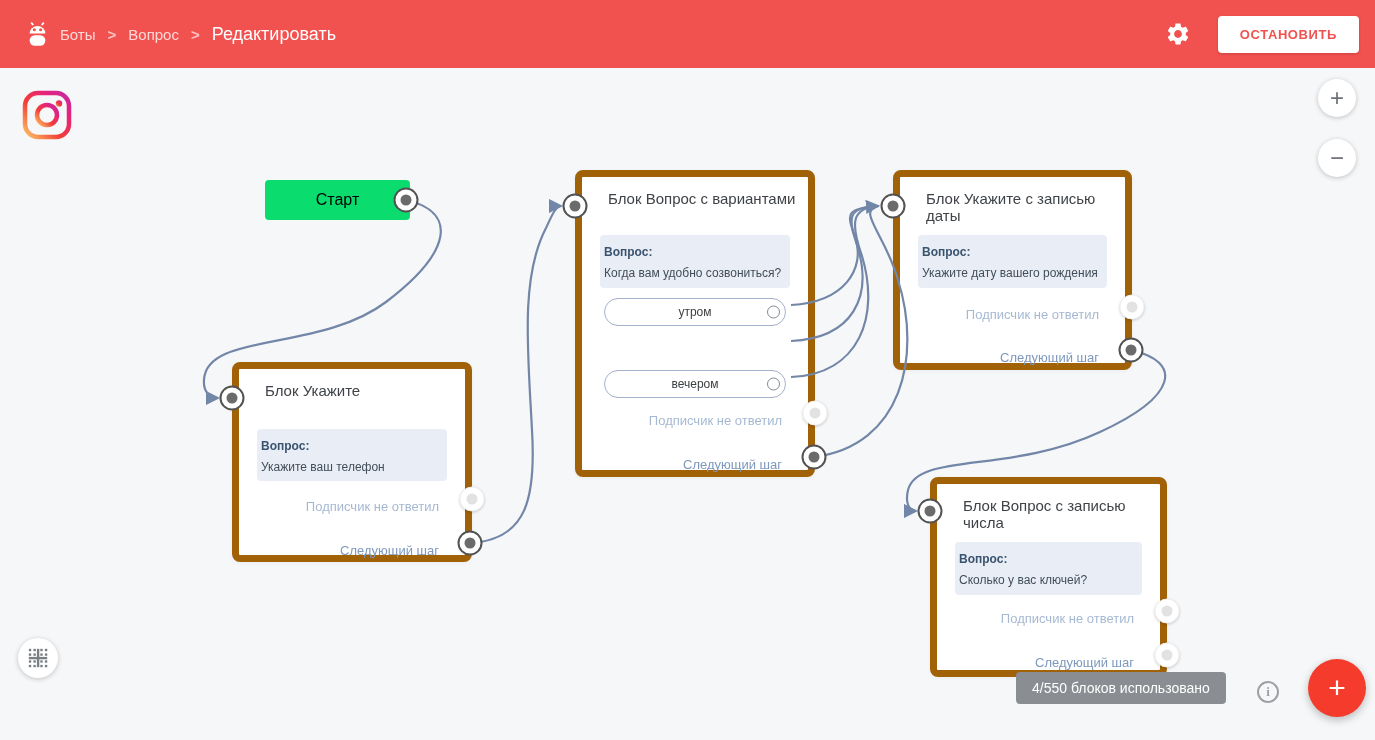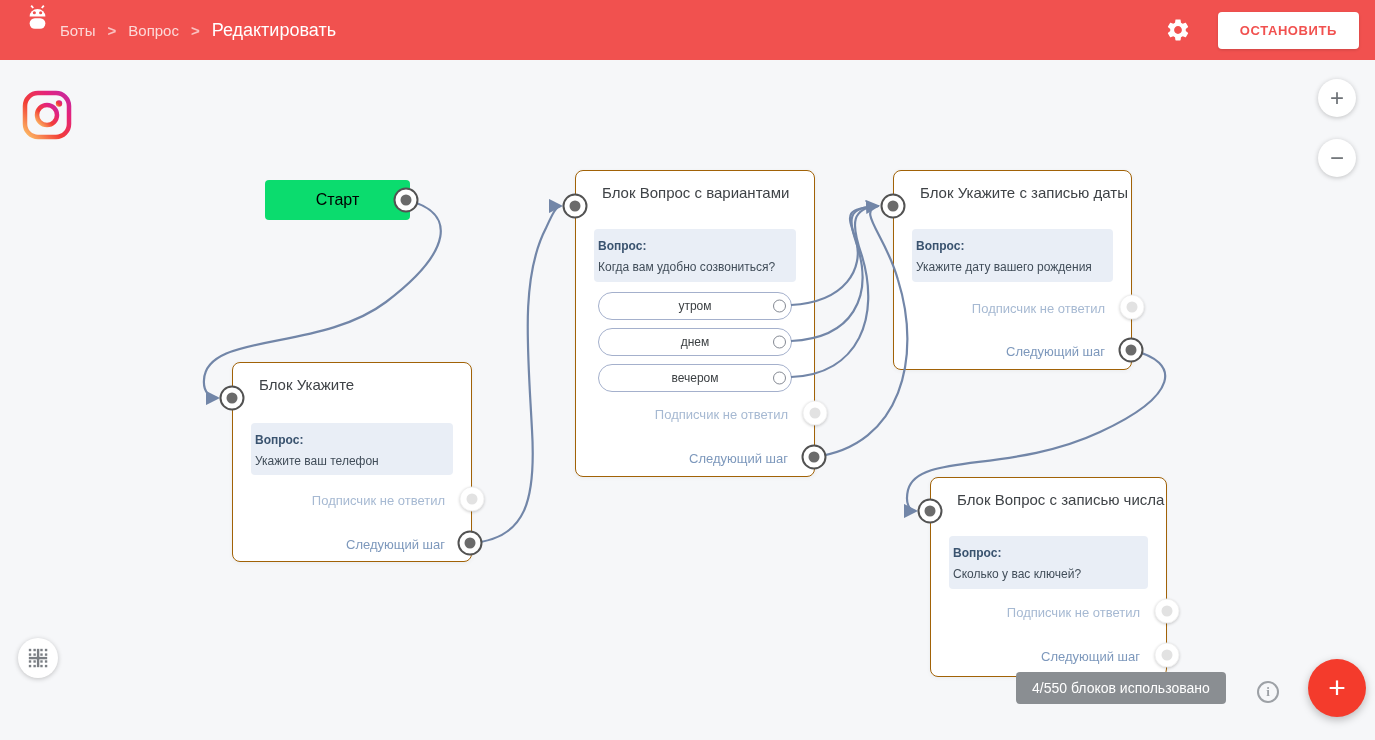--- a/index.html
+++ b/index.html
@@ -1,41 +1,41 @@
 <!DOCTYPE html>
 <html><head>
 <meta charset="utf-8">
 <style>
   * { margin:0; padding:0; box-sizing:border-box; }
   html,body { width:1375px; height:740px; overflow:hidden;
     font-family:"Liberation Sans", sans-serif; background:#f6f7f9; }
 
   
-  .header { position:absolute; left:0; top:0; width:1375px; height:60px;
-    background:#f1514f; display:flex; padding:0 16px; z-index:10; }
+  .header { position:absolute; left:0; top:0; width:1375px; height:68px;
+    background:#f1514f; display:flex; align-items:center; padding:0 16px; z-index:10; }
   .bot-logo { width:34px; height:34px; display:flex; align-items:center; justify-content:center; margin:0 6px 0 4px; }
   .crumbs { display:flex; align-items:center; gap:12px; }
   .crumb { color:rgba(255,255,255,.78); font-size:15px; cursor:pointer; }
   .crumb-sep { color:rgba(255,255,255,.65); font-size:15px; font-weight:bold; }
   .crumb.current { color:#ffffff; font-size:18px; font-weight:500; }
   .header-right { margin-left:auto; display:flex; align-items:center; gap:26px; }
   .gear-btn { width:28px; height:28px; display:flex; align-items:center; justify-content:center; cursor:pointer; }
   .stop-btn { background:#ffffff; color:#f1514f; border:none; border-radius:4px;
     height:37px; padding:0 22px; font-size:13px; font-weight:bold; letter-spacing:.6px;
     font-family:"Liberation Sans", sans-serif; cursor:pointer; box-shadow:0 1px 3px rgba(0,0,0,.15); }
 
   
   .canvas { position:absolute; left:0; top:60px; width:1375px; height:680px; }
   .insta-logo { position:absolute; left:22px; top:30px; width:50px; height:50px; }
 
   
   .wires { position:absolute; left:0; top:0; width:1375px; height:740px; pointer-events:none; }
 
   
-  .card { position:absolute; background:#ffffff; border:1px solid #a16207; border-radius:8px;
+  .card { position:absolute; background:#ffffff; border:7px solid #a16207; border-radius:8px;
     box-shadow:0 1px 4px rgba(50,60,70,.06); }
   .card-title { position:absolute; left:26px; top:13px; font-size:15px; color:#3f4347; }
   .qpanel { position:absolute; left:18px; right:18px; background:#e9eef6; border-radius:4px; padding:10px 4px; }
   .qlabel { font-size:12px; font-weight:bold; color:#3a536f; margin-bottom:7px; }
   .qtext { font-size:12px; color:#414d59; }
   .row-label { position:absolute; right:26px; font-size:13px; transform:translateY(-50%); white-space:nowrap; }
   .row-label.noans { color:#a6b9d2; }
   .row-label.next { color:#7d98bc; }
 
   
@@ -147,24 +147,20 @@
 <div class="dot connected" style="left:470px; top:543px;"></div>
 
 <div class="card" style="left:575px; top:170px; width:240px; height:307px;">
   <div class="card-title">Блок Вопрос с вариантами</div>
   <div class="qpanel" style="top:58px; height:53px;">
     <div class="qlabel">Вопрос:</div>
     <div class="qtext">Когда вам удобно созвониться?</div>
   </div>
   <div class="pill" style="top:121px;">
     <span>утром</span>
-    <span class="pill-port"></span>
-  </div>
-  <div class="pill" style="top:157px;">
-    <span>днем</span>
     <span class="pill-port"></span>
   </div>
   <div class="pill" style="top:193px;">
     <span>вечером</span>
     <span class="pill-port"></span>
   </div>
   <div class="row-label noans" style="top:243px;">Подписчик не ответил</div>
   <div class="row-label next" style="top:287px;">Следующий шаг</div>
 </div>
 <div class="dot connected" style="left:575px; top:206px;"></div>

